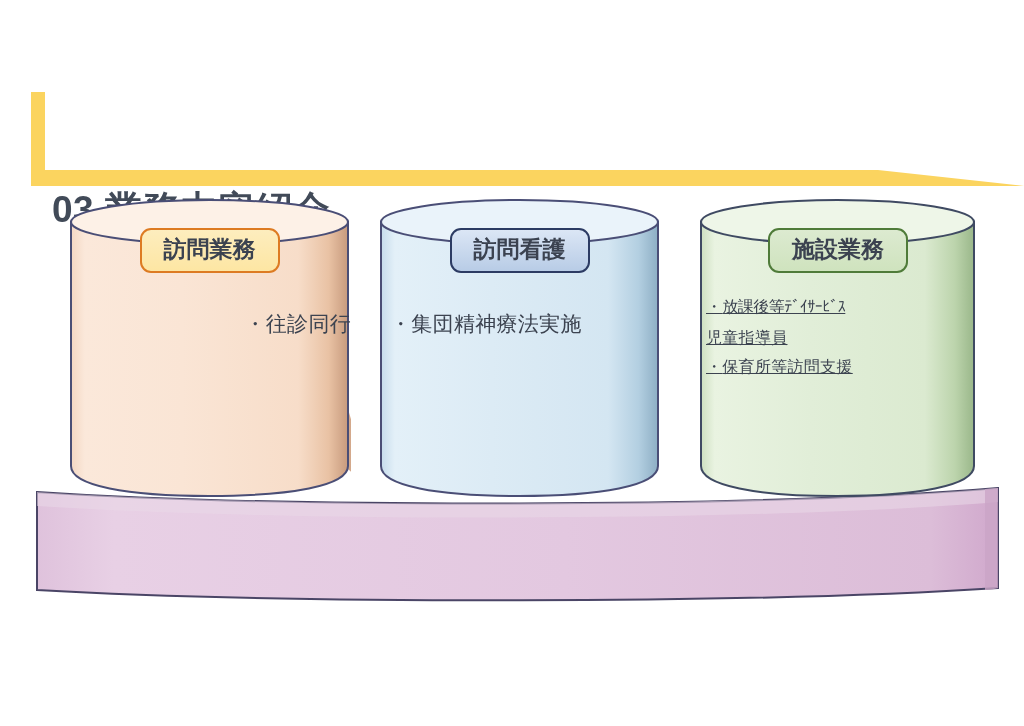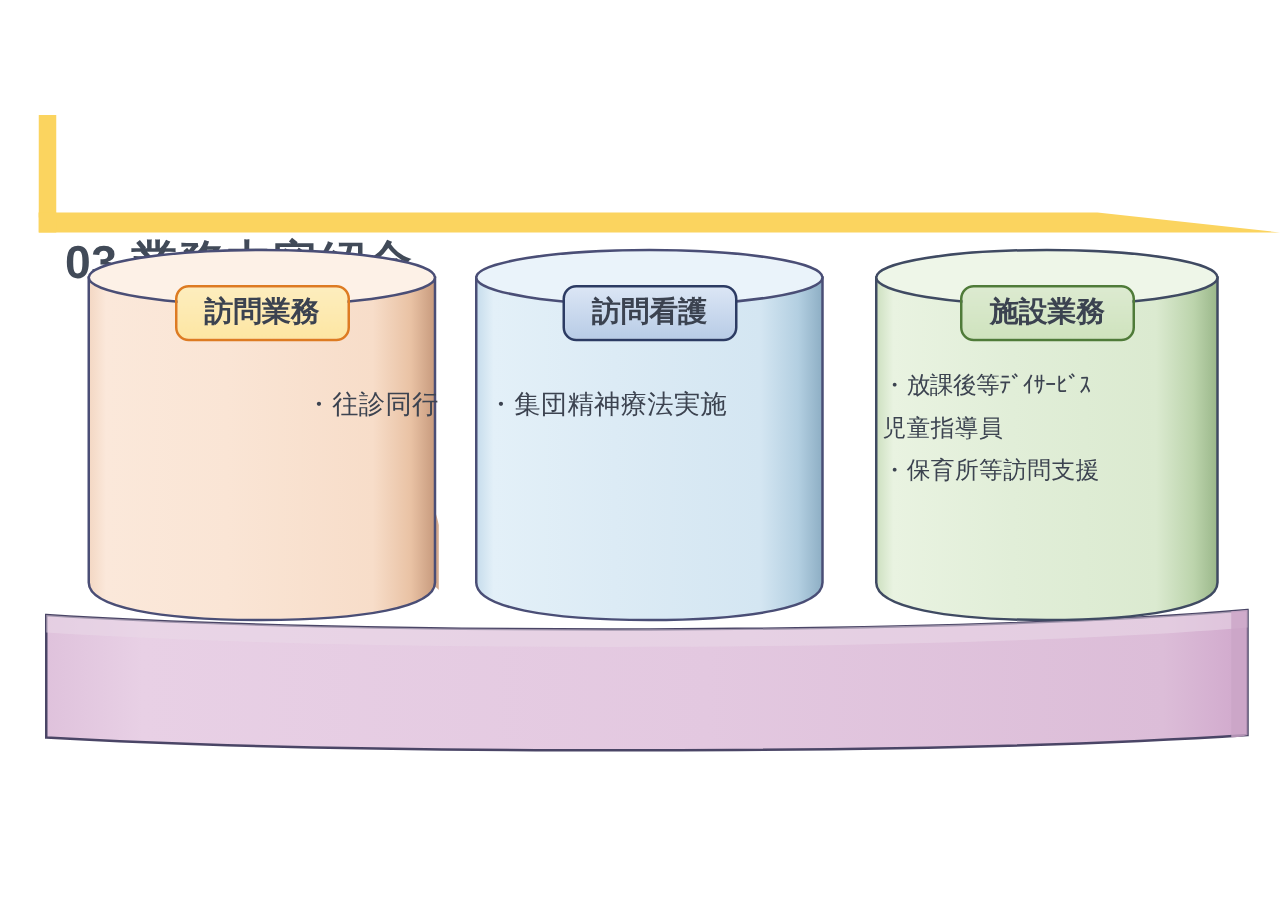--- a/index.html
+++ b/index.html
@@ -132,21 +132,21 @@
 
   
   #cyl-3 { left: 698px; top: 198px; width: 280px; height: 300px; }
   #cyl-3 .cyl-badge {
     background: linear-gradient(to bottom, #dcead0 0%, #cfe3be 100%);
     border: 2.5px solid #4f7b39;
     color: #3b4250;
     text-align: center;
   }
   #cyl-3 .cyl-items { padding-left: 8px; top: 98px; }
-  #cyl-3 .cyl-item { margin-bottom: 8px; font-size: 19px; }
+  #cyl-3 .cyl-item { margin-bottom: 8px; font-size: 16px; text-decoration: underline; }
   #cyl-3 .halfkana { letter-spacing: -0.5px; }
 </style>
 </head>
 <body>
 
 <div id="slide-root">
 
   <div id="title-block">
     <svg id="title-accent" width="1024" height="100" viewBox="0 0 1024 100">
 

